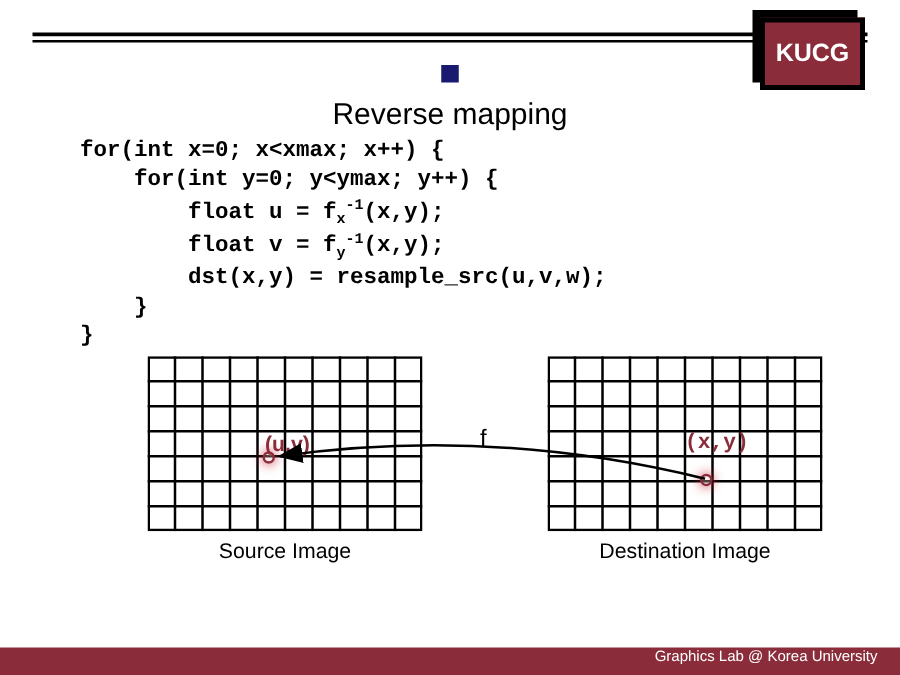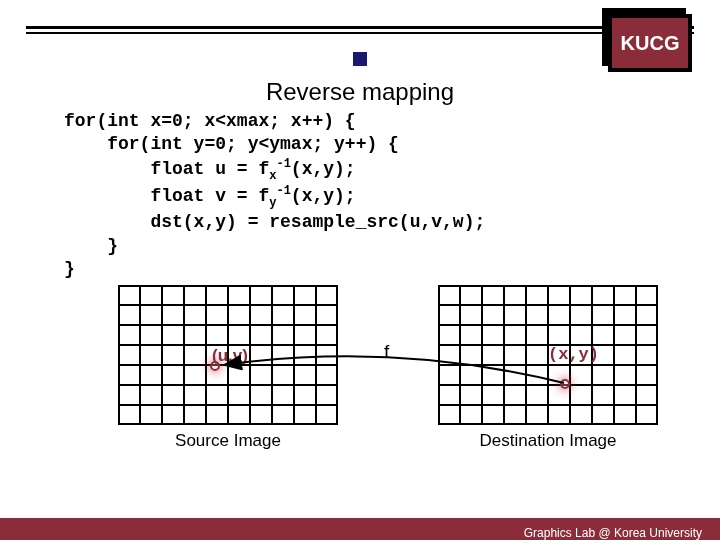--- a/index.html
+++ b/index.html
@@ -142,21 +142,21 @@
     position: absolute;
     bottom: 0;
     left: 0;
     right: 0;
     height: 22px;
     background: #8a2c3a;
     color: #fff;
     font-family: Arial, sans-serif;
     font-size: 12px;
     display: flex;
-    align-items: flex-end;
+    align-items: flex-start;
     justify-content: flex-end;
     padding-right: 18px;
   }
 </style>
 </head>
 <body>
 
 <div class="header">
   <div class="badge">KUCG</div>
 </div>

